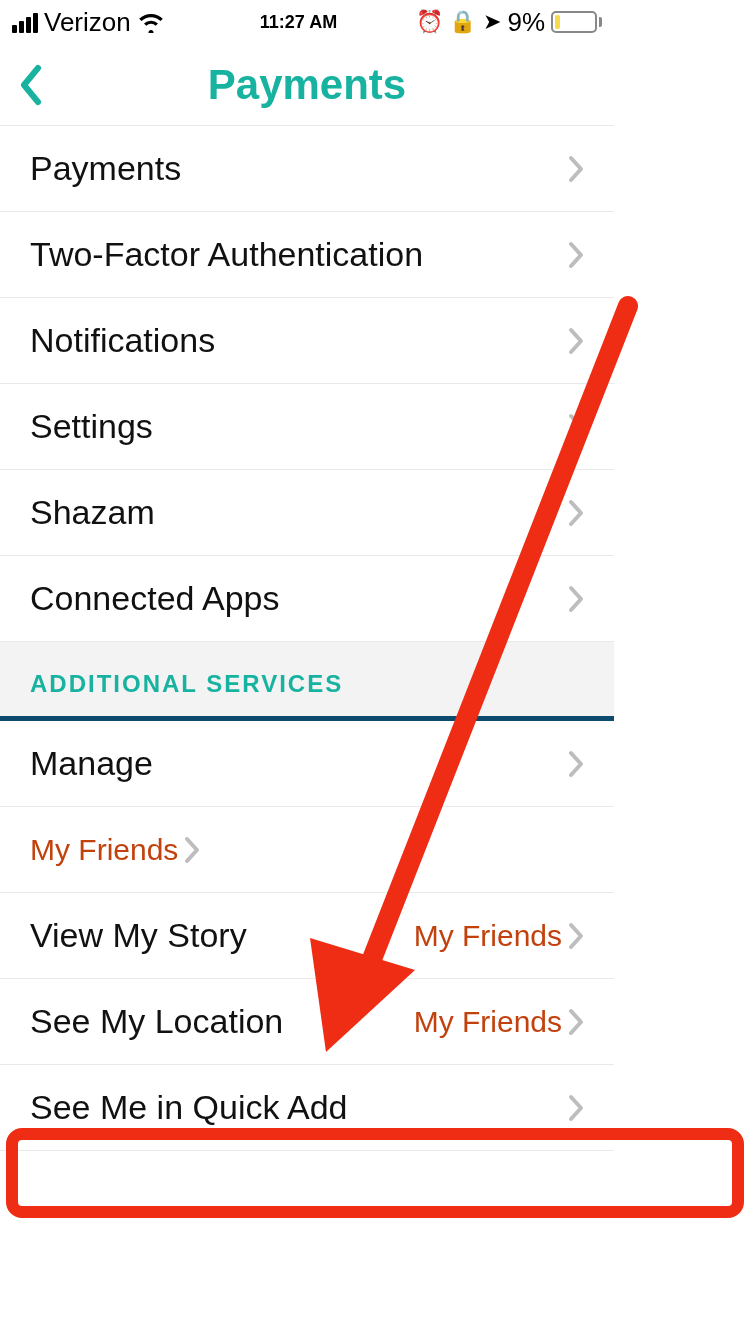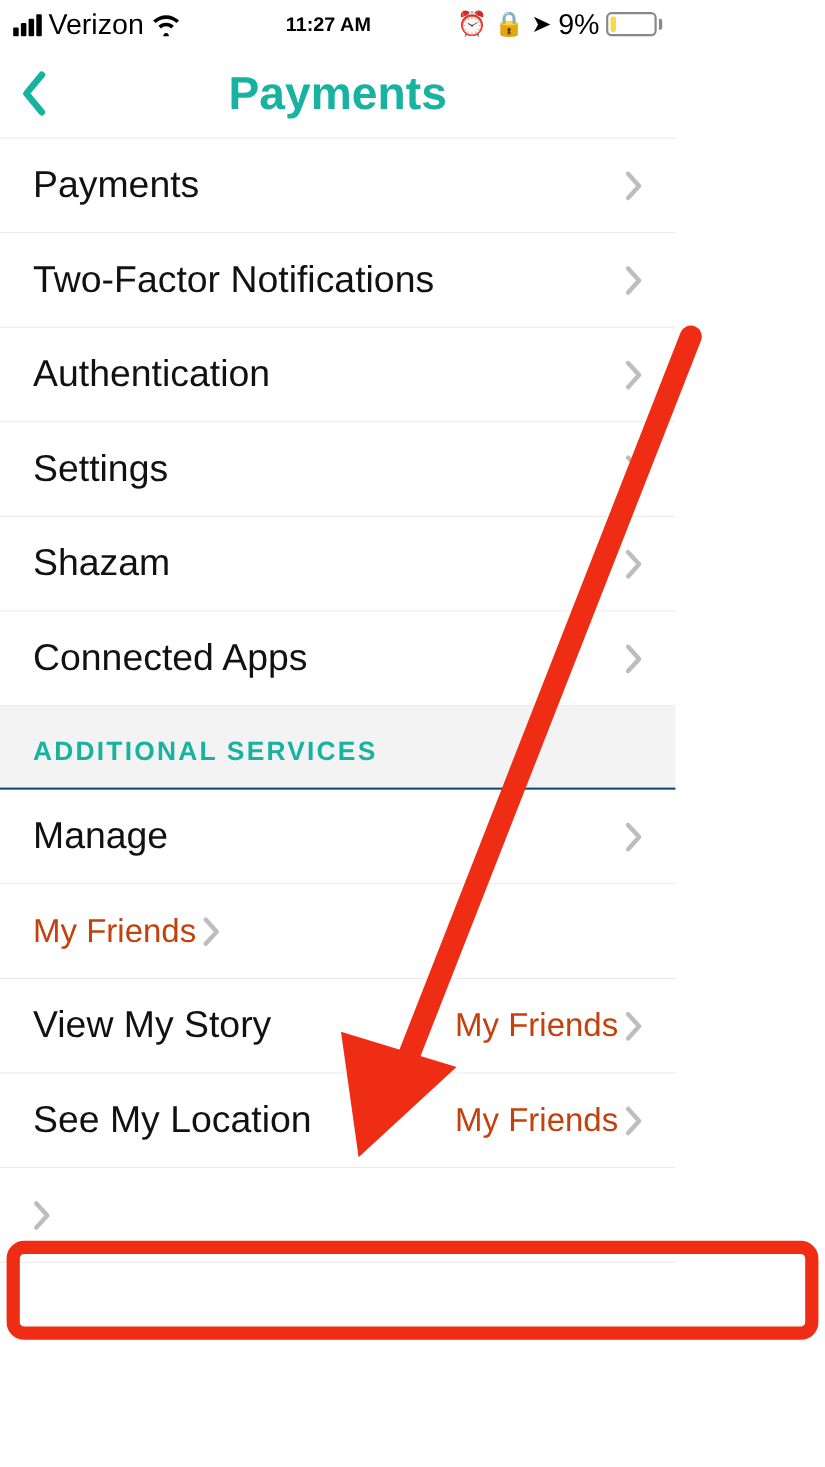--- a/index.html
+++ b/index.html
@@ -35,21 +35,21 @@
 
   
   .list { width: 100%; }
   .row { height: 86px; display: flex; align-items: center; justify-content: space-between; padding: 0 30px; border-bottom: 1px solid #e9e9e9; background: #fff; cursor: pointer; }
   .row .label { font-size: 34px; color: #111; font-weight: 400; }
   .row .trail { display: flex; align-items: center; gap: 6px; }
   .row .value { font-size: 30px; color: #c2410c; }
   .chev svg { width: 16px; height: 28px; display: block; }
   .chev path { stroke: #bdbdbd; }
 
-  .section-header { background: #f3f3f3; padding: 28px 30px 18px; font-size: 24px; font-weight: 700; letter-spacing: 2px; color: #17b2a0; border-bottom: 2px solid #0c4a6e; }
+  .section-header { background: #f3f3f3; padding: 28px 30px 18px; font-size: 24px; font-weight: 700; letter-spacing: 2px; color: #17b2a0; border-bottom: 5px solid #0c4a6e; }
 
   
   .annotation { position: absolute; left: 0; top: 0; width: 750px; height: 1334px; pointer-events: none; }
   .anno-box { position: absolute; left: 6px; width: 738px; border: 12px solid #ef2c14; border-radius: 16px; }
 
 </style>
 </head>
 <body>
 <div class="screen">
 
@@ -97,31 +97,31 @@
         <span class="label">Payments</span>
         <span class="trail">
           <span class="chev">
             <svg viewBox="0 0 16 28">
               <path d="M3 3 L13 14 L3 25" fill="none" stroke="#bdbdbd" stroke-width="4" stroke-linecap="round" stroke-linejoin="round"></path>
             </svg>
           </span>
         </span>
       </div>
       <div class="row" id="row-two-factor">
-        <span class="label">Two-Factor Notifications</span>
+        <span class="label">Two-Factor Authentication</span>
         <span class="trail">
           <span class="chev">
             <svg viewBox="0 0 16 28">
               <path d="M3 3 L13 14 L3 25" fill="none" stroke="#bdbdbd" stroke-width="4" stroke-linecap="round" stroke-linejoin="round"></path>
             </svg>
           </span>
         </span>
       </div>
       <div class="row" id="row-notifications">
-        <span class="label">Authentication</span>
+        <span class="label">Notifications</span>
         <span class="trail">
           <span class="chev">
             <svg viewBox="0 0 16 28">
               <path d="M3 3 L13 14 L3 25" fill="none" stroke="#bdbdbd" stroke-width="4" stroke-linecap="round" stroke-linejoin="round"></path>
             </svg>
           </span>
         </span>
       </div>
       <div class="row" id="row-memories">
         <span class="label">Settings</span>
@@ -190,20 +190,21 @@
         <span class="trail">
           <span class="value">My Friends</span>
           <span class="chev">
             <svg viewBox="0 0 16 28">
               <path d="M3 3 L13 14 L3 25" fill="none" stroke="#bdbdbd" stroke-width="4" stroke-linecap="round" stroke-linejoin="round"></path>
             </svg>
           </span>
         </span>
       </div>
       <div class="row" id="row-quick-add">
+        <span class="label">See Me in Quick Add</span>
         <span class="trail">
           <span class="chev">
             <svg viewBox="0 0 16 28">
               <path d="M3 3 L13 14 L3 25" fill="none" stroke="#bdbdbd" stroke-width="4" stroke-linecap="round" stroke-linejoin="round"></path>
             </svg>
           </span>
         </span>
       </div>
     </div>
 

